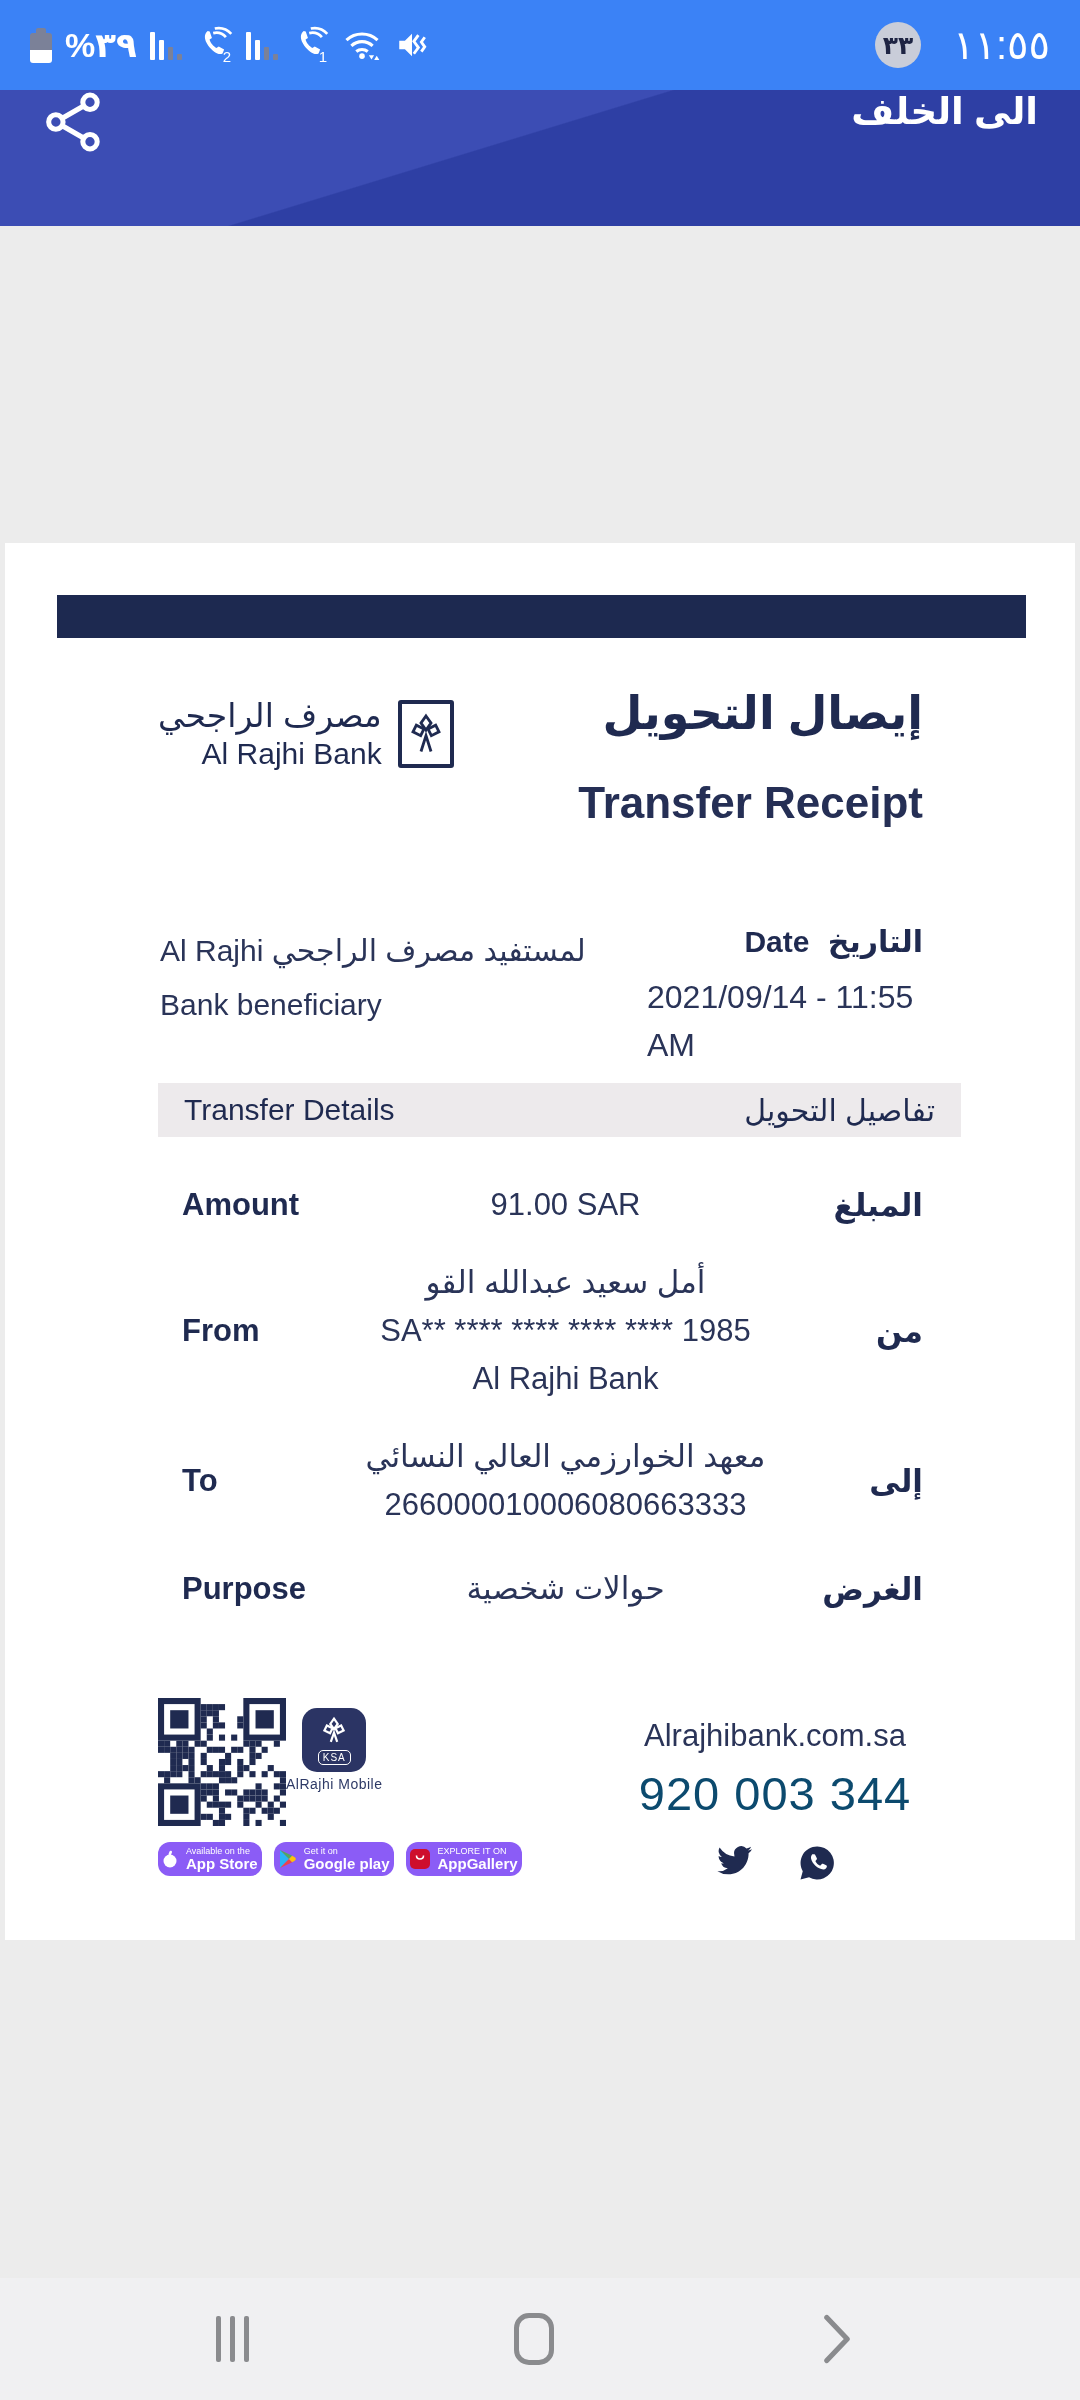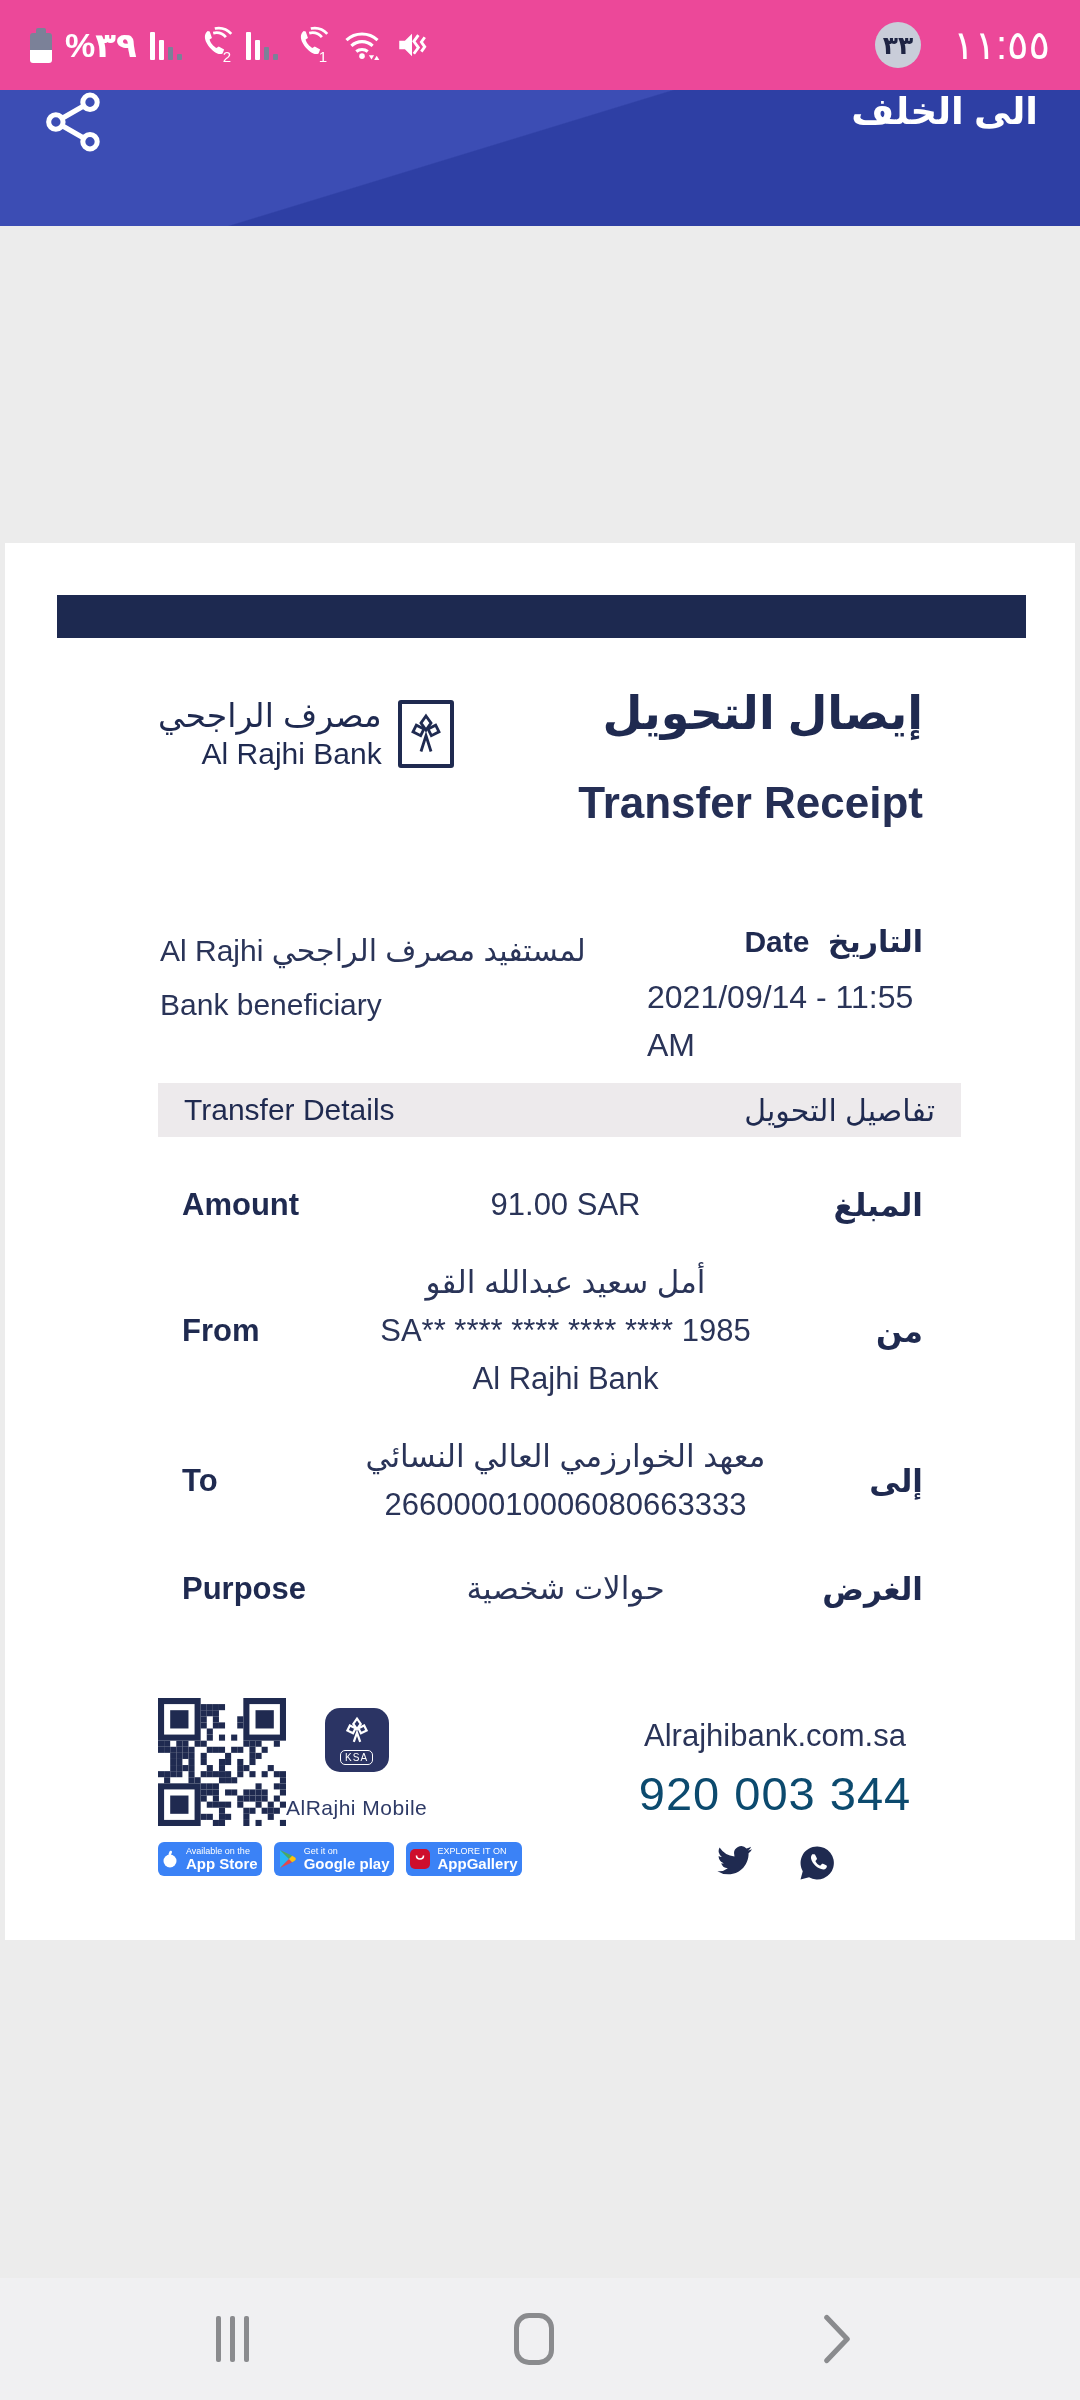--- a/index.html
+++ b/index.html
@@ -1,20 +1,20 @@
 <!DOCTYPE html>
 <html><head>
 <meta charset="utf-8">
 <style>
   html,body{margin:0;padding:0;background:#ececec;}
   body{width:1080px;height:2400px;font-family:"Liberation Sans","DejaVu Sans",sans-serif;}
   .screen{position:relative;width:1080px;height:2400px;background:#ececec;overflow:hidden;}
 
   
-  .status-bar{position:absolute;top:0;left:0;right:0;height:90px;background:#ec4899;
+  .status-bar{position:absolute;top:0;left:0;right:0;height:90px;background:#3b82f6;
     display:flex;align-items:center;justify-content:space-between;padding:0 30px;box-sizing:border-box;}
   .sb-left{display:flex;align-items:center;gap:13px;direction:ltr;}
   .sb-right{display:flex;align-items:center;gap:32px;text-align:center;}
   .battery{display:flex;flex-direction:column;align-items:center;}
   .battery-tip{width:10px;height:5px;background:#7b8198;border-radius:2px 2px 0 0;}
   .battery-body{width:22px;height:30px;border-radius:3px;
     background:linear-gradient(to bottom,#7b8198 0 58%,#ffffff 58%);}
   .sb-pct{color:#fff;font-size:34px;font-weight:bold;}
   .sig{display:flex;align-items:flex-end;gap:4px;height:30px;}
   .sig i{display:block;width:5px;background:#fff;border-radius:1px;}
@@ -71,23 +71,23 @@
   .col-ar{width:120px;text-align:right;font-weight:bold;font-size:31px;color:#1f2a50;direction:rtl;}
 
   
   .receipt-footer{display:flex;justify-content:space-between;margin:85px 150px 0 153px;}
   .qr-row{display:flex;align-items:flex-start;}
   .qr{width:128px;height:128px;line-height:0;}
   .app-col{display:flex;flex-direction:column;align-items:center;margin-top:10px;}
   .app-icon{width:64px;height:64px;background:#2b3464;border-radius:15px;
     display:flex;flex-direction:column;align-items:center;justify-content:center;gap:2px;}
   .app-icon .ksa{color:#fff;font-size:10px;letter-spacing:1px;border:1px solid #fff;border-radius:5px;padding:0 4px;line-height:13px;}
-  .app-name{margin-top:24px;font-size:21px;color:#2e3a66;letter-spacing:.5px;}
+  .app-name{margin-top:4px;font-size:14px;color:#2e3a66;letter-spacing:.5px;}
   .badges-row{display:flex;gap:12px;margin-top:16px;}
-  .store-badge{height:34px;background:#3b82f6;border-radius:6px;color:#fff;
+  .store-badge{height:34px;background:#8b5cf6;border-radius:12px;color:#fff;
     display:flex;align-items:center;padding:0 4px;gap:8px;}
   .store-badge .txt{display:flex;flex-direction:column;justify-content:center;line-height:1.05;}
   .store-badge .t{font-size:9px;}
   .store-badge .b{font-size:15px;font-weight:bold;}
   .ag-icon{width:20px;height:20px;background:#ce0e2d;border-radius:5px;display:flex;align-items:center;justify-content:center;line-height:0;}
 
   .footer-right{width:300px;display:flex;flex-direction:column;align-items:center;margin-top:20px;}
   .website{font-size:31px;color:#2a3458;}
   .phone{font-size:47px;color:#0c4a6e;margin-top:12px;letter-spacing:1px;}
   .social-row{display:flex;gap:46px;margin-top:24px;line-height:0;}

